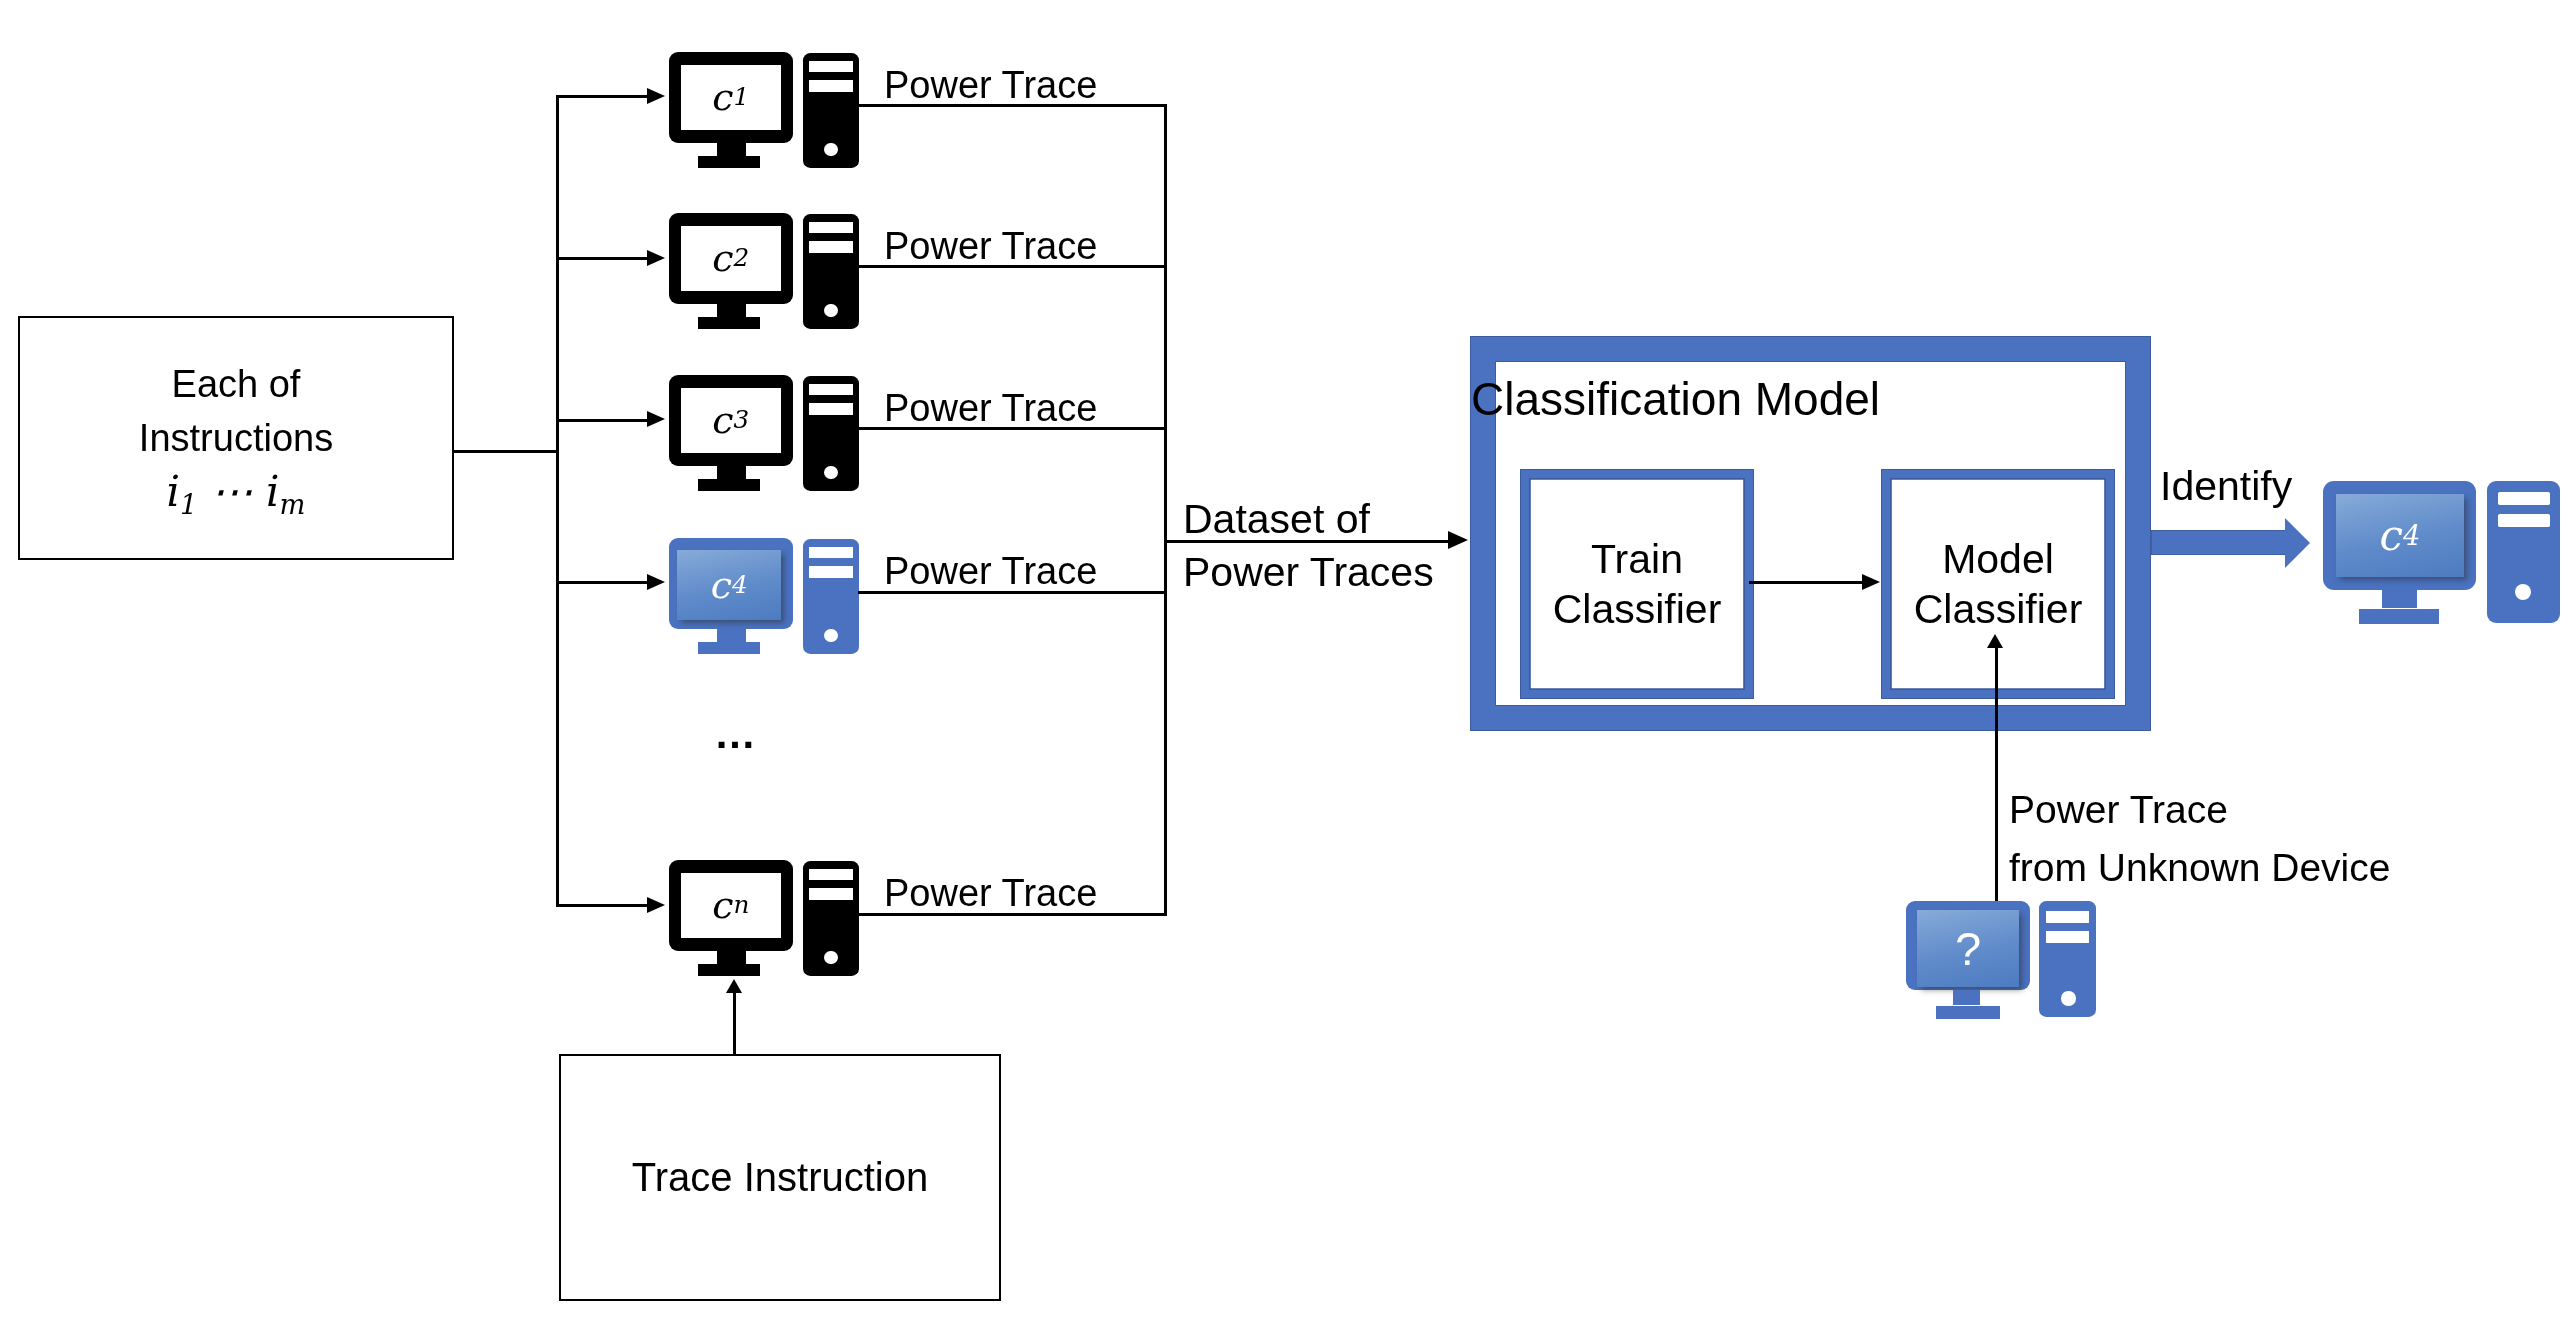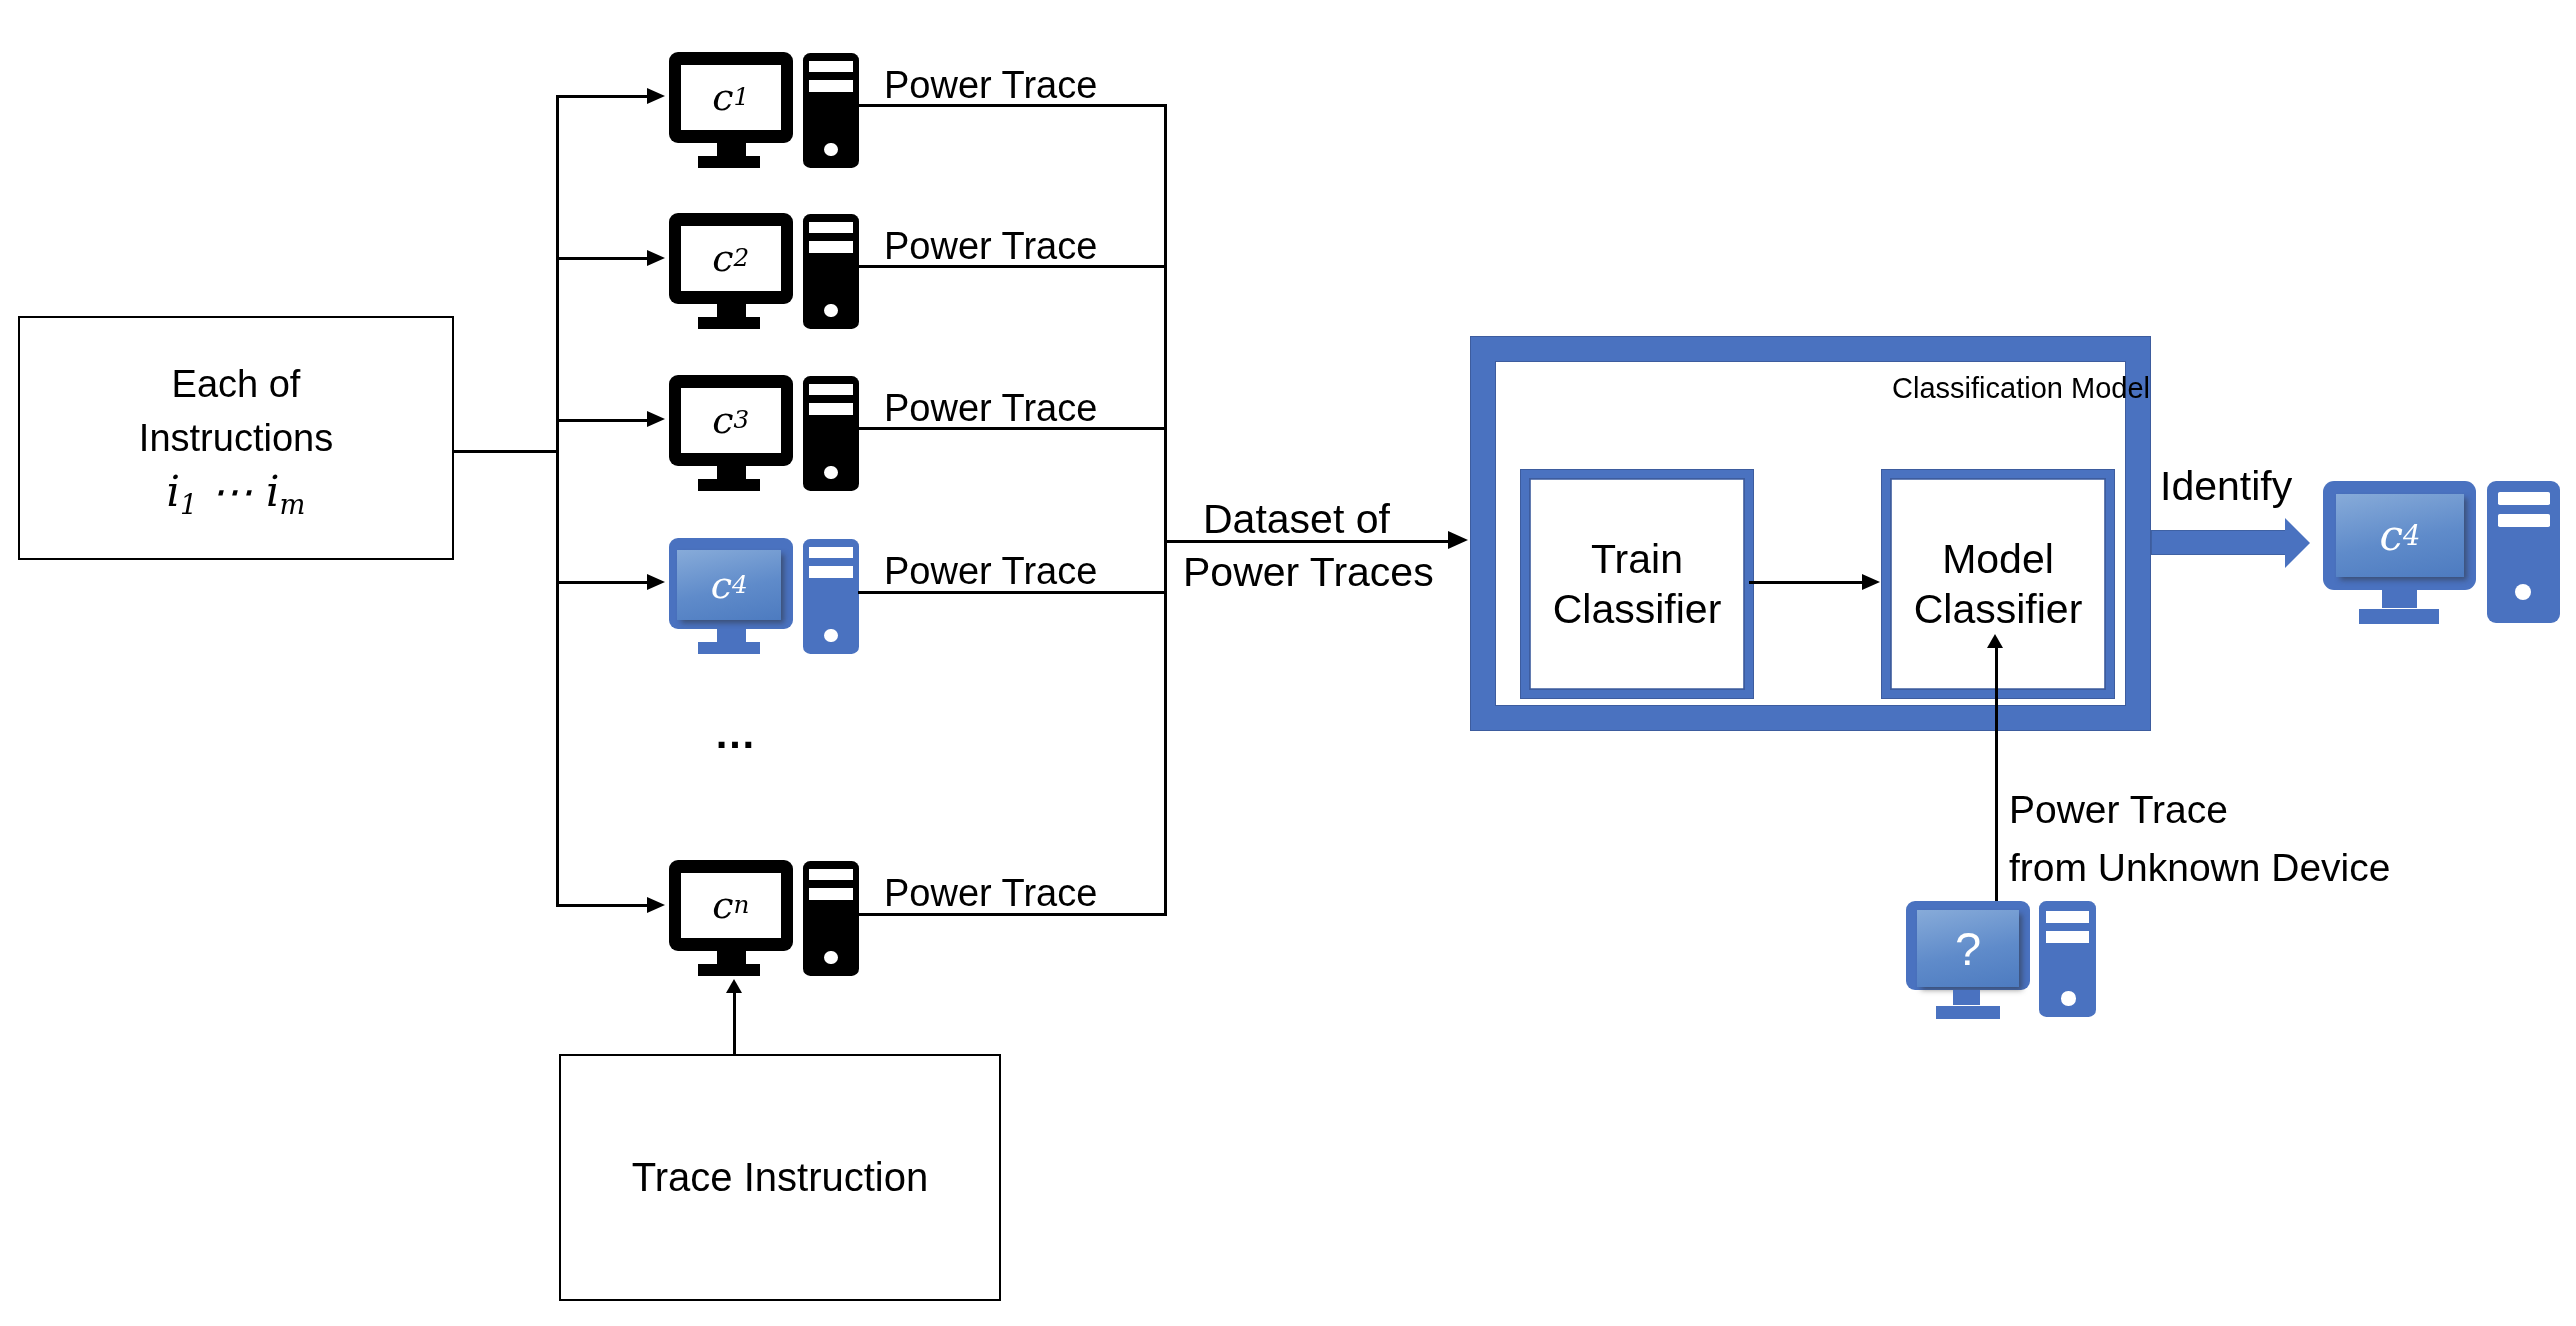--- a/index.html
+++ b/index.html
@@ -44,21 +44,21 @@
   
   .pt-label{position:absolute;left:884px;font-size:38px;white-space:nowrap;}
   
   #ellipsis{position:absolute;left:714px;top:710px;font-size:42px;font-weight:bold;letter-spacing:1.8px;}
   
   .ds-text{position:absolute;left:1183px;font-size:41px;white-space:nowrap;}
   
   #cls-box{position:absolute;left:1470px;top:336px;width:681px;height:395px;
     background:#4a72c0;border:1.8px solid #3d5c9e;box-sizing:border-box;}
   #cls-inner{position:absolute;left:23.6px;top:23.6px;right:23.6px;bottom:23.6px;background:#fff;border:1.8px solid #3d5c9e;}
-  #cls-title{position:absolute;left:0;right:0;top:35px;text-align:right;font-size:29px;}
+  #cls-title{position:absolute;left:0;right:0;top:35px;text-align:left;font-size:46px;}
   .subbox{position:absolute;width:232px;height:228px;box-sizing:border-box;background:#fff;
     border:8.2px solid #4a72c0;outline:1.8px solid #3d5c9e;box-shadow:inset 0 0 0 1.8px #3d5c9e;
     display:flex;flex-direction:column;align-items:center;justify-content:center;
     text-align:center;font-size:41px;line-height:50px;z-index:5;}
   #train-box{left:1512px;top:470px;margin-left:9px;}
   #apply-box{left:1882px;top:470px;}
   
   #identify-shaft{position:absolute;left:2151px;top:530px;width:136px;height:24.5px;background:#4a72c0;border:1.8px solid #3f61a3;box-sizing:border-box;}
   #identify-head{position:absolute;left:2285px;top:518px;width:0;height:0;
     border-top:25.4px solid transparent;border-bottom:25.4px solid transparent;border-left:25.4px solid #4a72c0;}
@@ -199,21 +199,21 @@
 <div class="pt-label" style="top:64px;">Power Trace</div>
 <div class="pt-label" style="top:225px;">Power Trace</div>
 <div class="pt-label" style="top:387px;">Power Trace</div>
 <div class="pt-label" style="top:550px;">Power Trace</div>
 <div class="pt-label" style="top:872px;">Power Trace</div>
 
 <div class="vline" style="left:1164px;top:104px;width:2.7px;height:812px;"></div>
 
 <div class="hline" style="left:1164px;top:540px;width:286px;height:2.7px;"></div>
 <div class="head-right" style="left:1448px;top:531px;border-left-width:20px;border-top-width:9px;border-bottom-width:9px;"></div>
-<div class="ds-text" style="top:496px;margin-left:20px;">Dataset of</div>
+<div class="ds-text" style="top:496px;">Dataset of</div>
 <div class="ds-text" style="top:549px;">Power Traces</div>
 
 <div id="cls-box">
   <div id="cls-inner"></div>
   <div id="cls-title">Classification Model</div>
 </div>
 <div class="subbox" id="train-box">
   <div>Train</div>
   <div>Classifier</div>
 </div>

